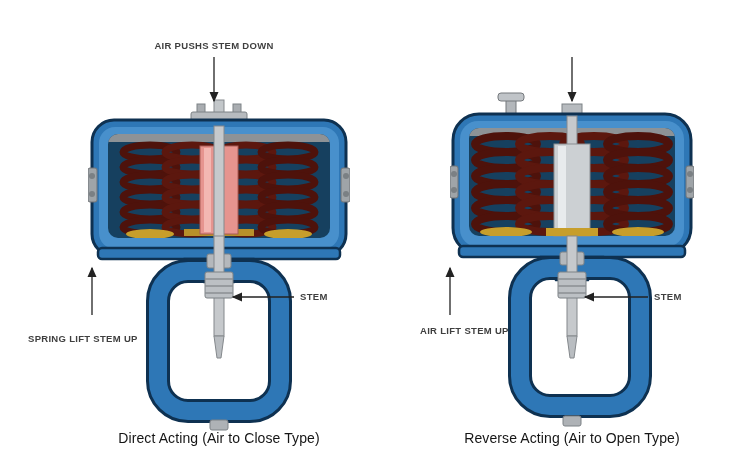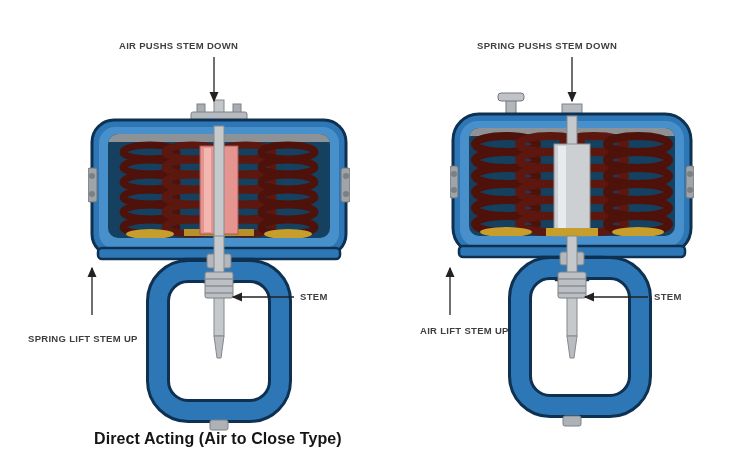--- a/index.html
+++ b/index.html
@@ -4,24 +4,24 @@
 <style>
   html,body{margin:0;padding:0;background:#fff;}
   #page{
     position:relative;width:730px;height:469px;background:#ffffff;
     font-family:"Liberation Sans", sans-serif;overflow:hidden;
   }
   .anno-label{
     position:absolute;font-size:9.5px;font-weight:700;color:#3f3f3f;
     letter-spacing:.3px;white-space:nowrap;
   }
-  .anno-label.centered{text-align:left;}
+  .anno-label.centered{text-align:center;}
   .caption{
-    position:absolute;font-size:16px;font-weight:700;color:#151515;
-    text-align:left;letter-spacing:.1px;
+    position:absolute;font-size:14px;font-weight:400;color:#151515;
+    text-align:center;letter-spacing:.1px;
   }
   svg{display:block;}
   .abs{position:absolute;}
 </style>
 </head>
 <body>
 
 <div id="page">
 
   <svg class="abs" style="left:88px;top:96px" width="262" height="336" viewBox="0 0 262 336">
@@ -206,17 +206,17 @@
     <line x1="572" y1="57" x2="572" y2="101" stroke="#222" stroke-width="1.3" marker-end="url(#ah)"></line>
     <line x1="450" y1="315" x2="450" y2="268" stroke="#222" stroke-width="1.3" marker-end="url(#ah)"></line>
     <line x1="648" y1="297" x2="585" y2="297" stroke="#222" stroke-width="1.3" marker-end="url(#ah)"></line>
   </svg>
 
   <div class="anno-label centered" style="left:119px;top:40px;width:190px">AIR PUSHS STEM DOWN</div>
   <div class="anno-label" style="left:28px;top:333px">SPRING LIFT STEM UP</div>
   <div class="anno-label" style="left:300px;top:291px">STEM</div>
   <div class="caption" style="left:94px;top:430px;width:250px">Direct Acting (Air to Close Type)</div>
 
-  <div class="anno-label centered" style="left:477px;top:40px;width:190px">SPRING PUSHS STEM DOWN</div>
   <div class="anno-label" style="left:420px;top:325px">AIR LIFT STEM UP</div>
   <div class="anno-label" style="left:654px;top:291px">STEM</div>
+  <div class="caption" style="left:447px;top:430px;width:250px">Reverse Acting (Air to Open Type)</div>
 
 </div>
 
 </body></html>

